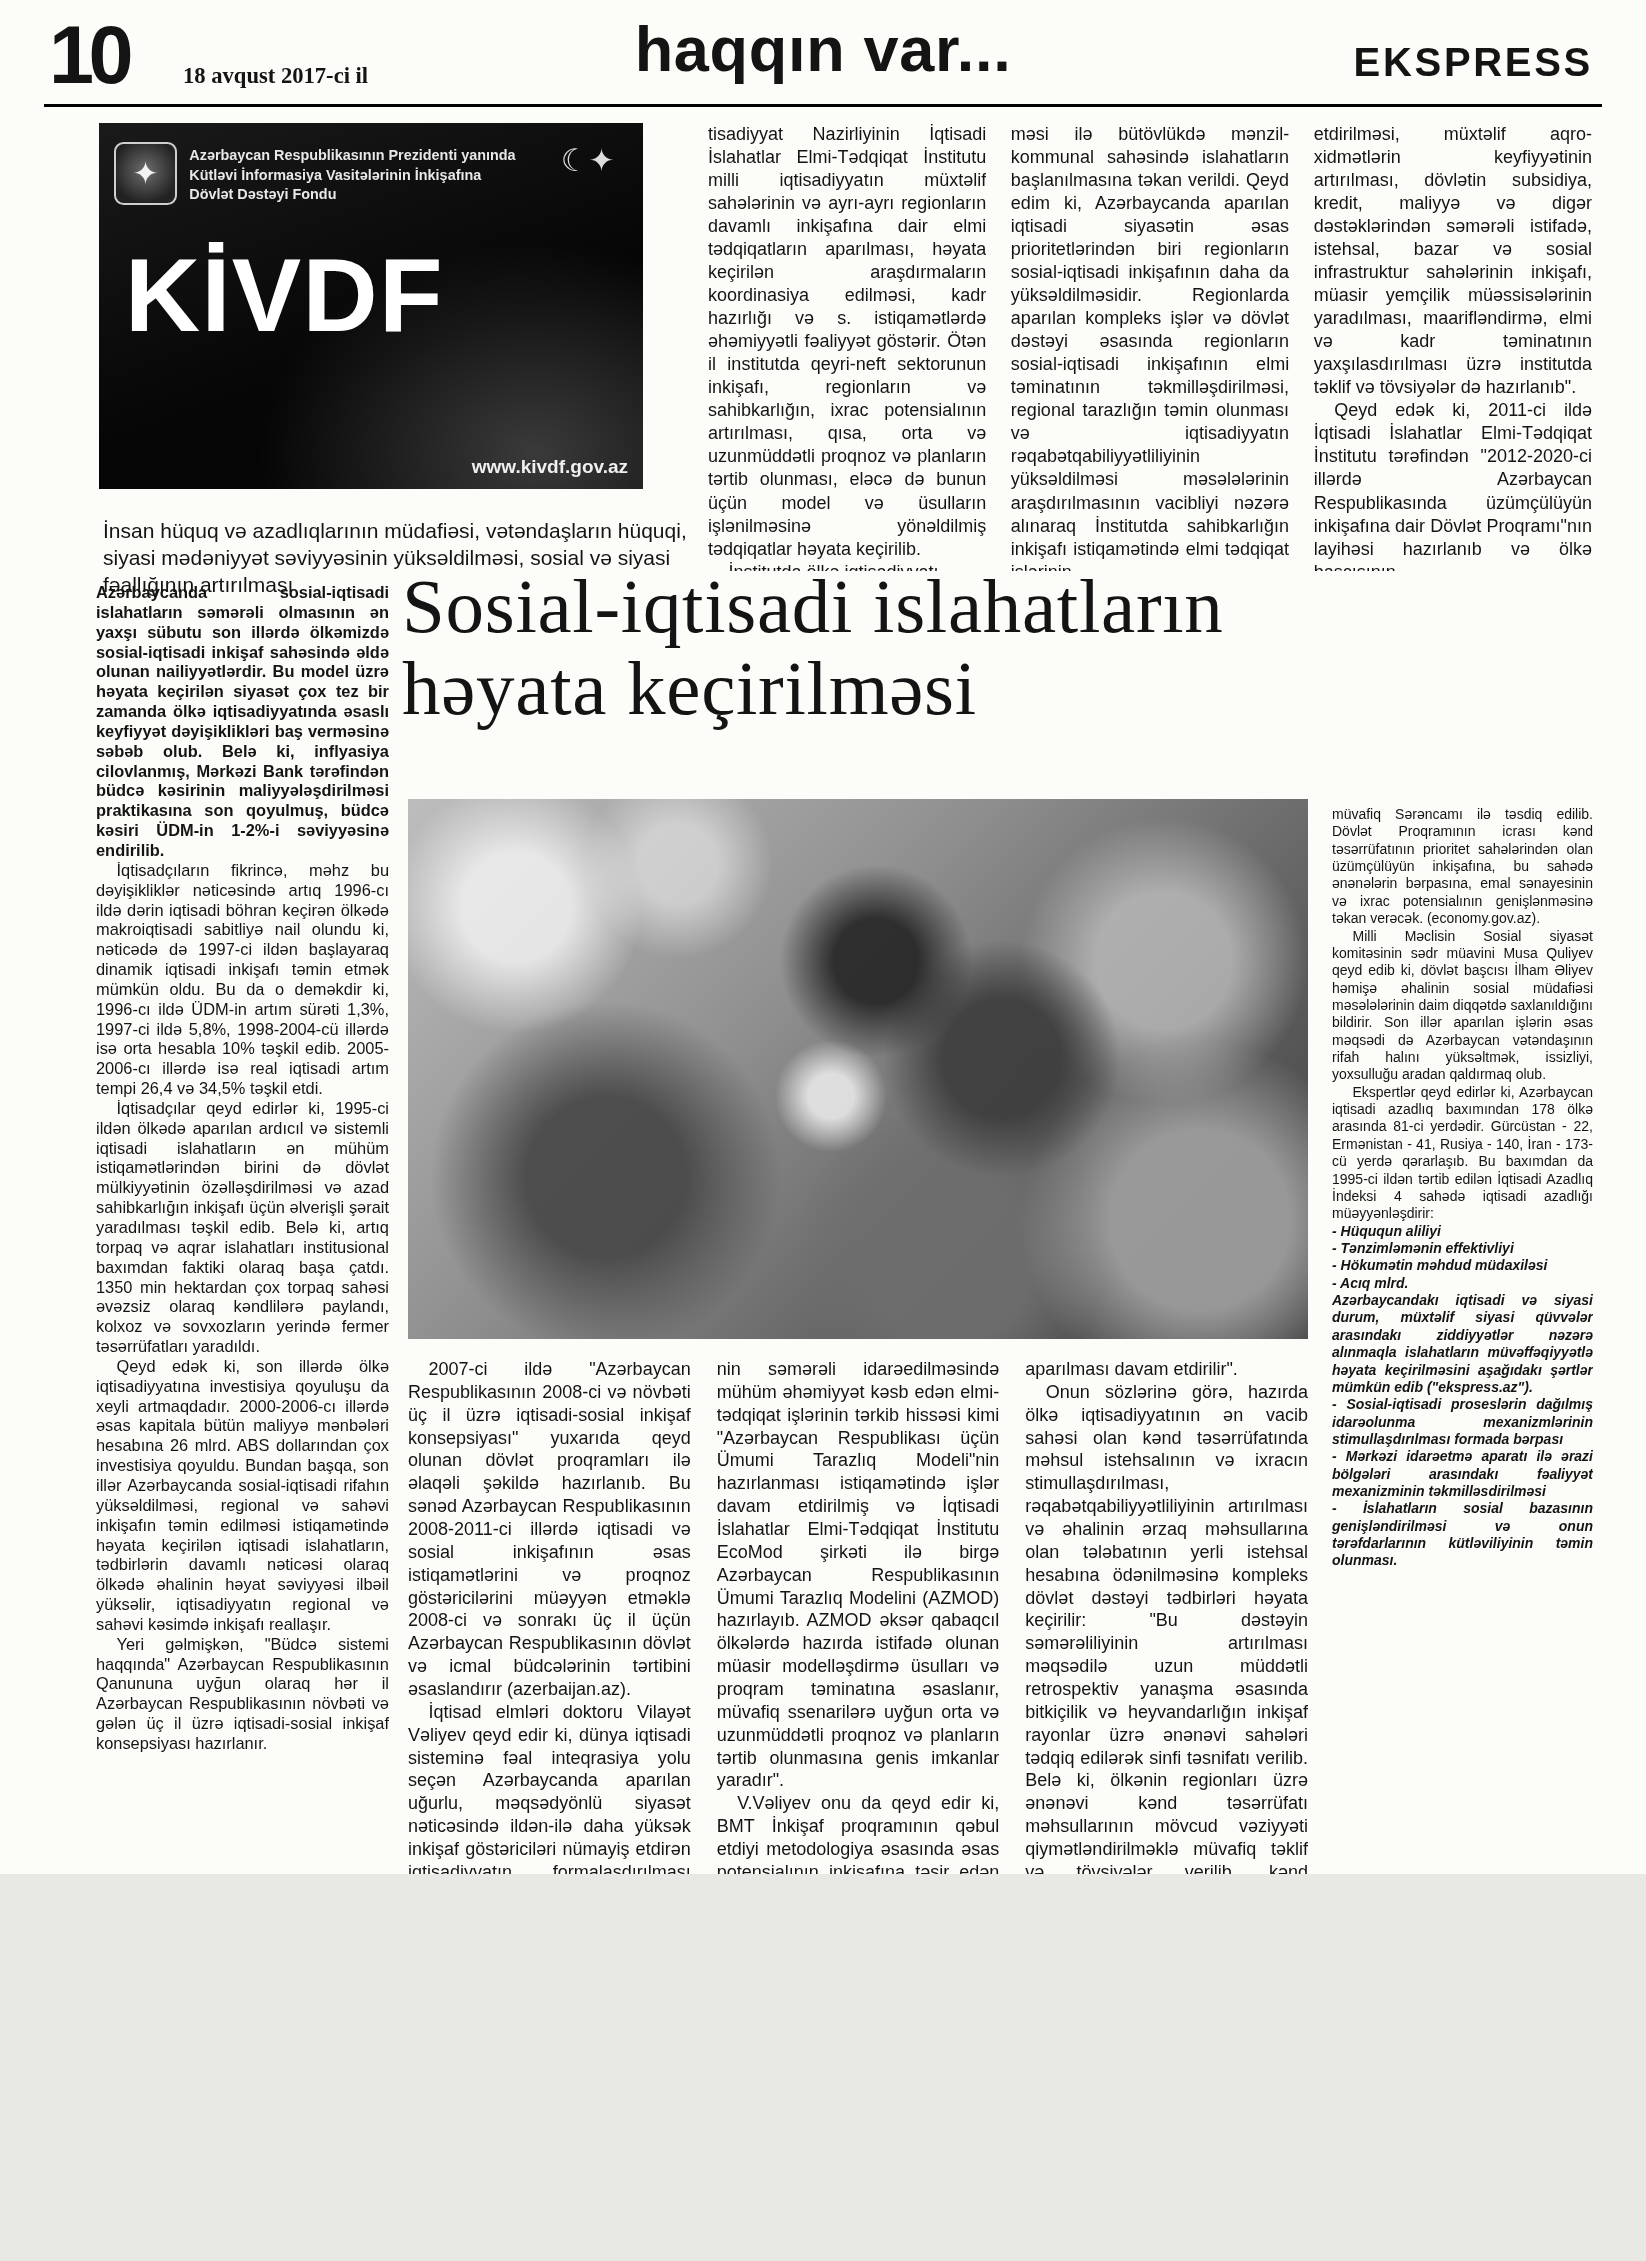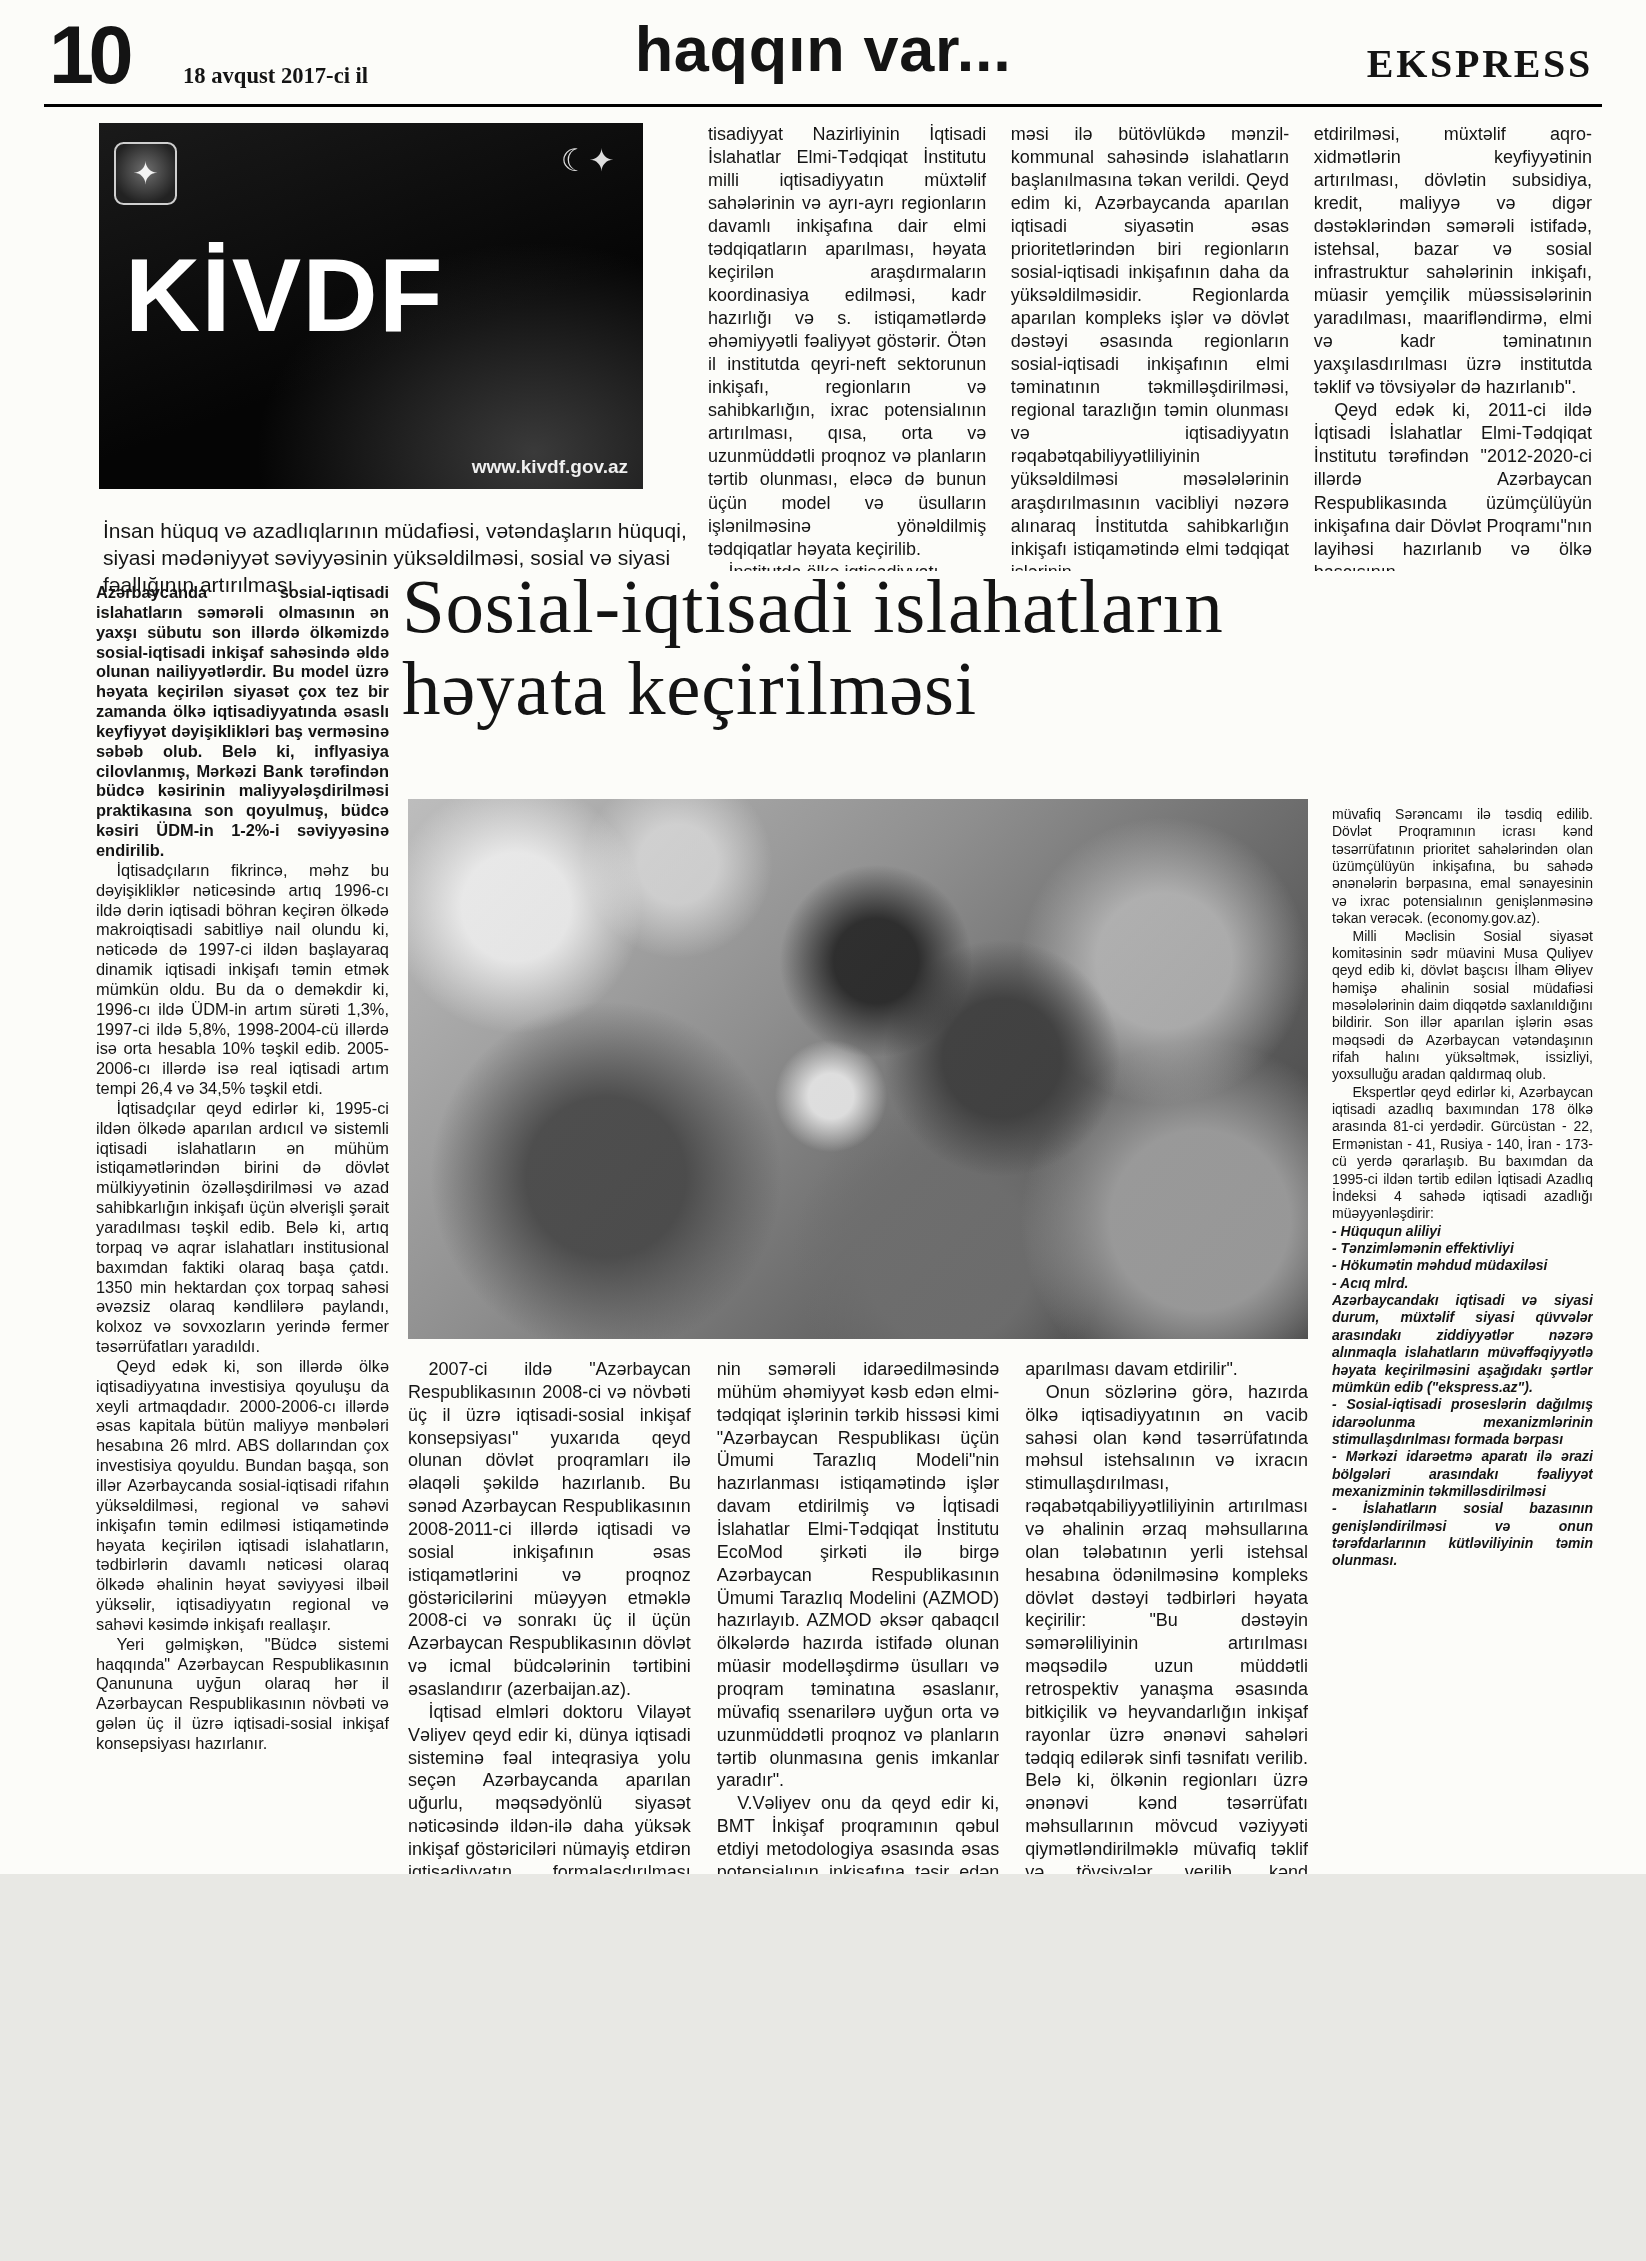--- a/index.html
+++ b/index.html
@@ -5,21 +5,21 @@
   html,body{margin:0;padding:0;background:#e8e8e4;}
   #page{
     position:relative;width:1646px;height:1874px;margin:0 auto;
     background:#fcfcf9;color:#141414;overflow:hidden;
     font-family:"Liberation Sans",sans-serif;
   }
   
   .pagenum{position:absolute;left:49px;top:15px;font-size:81px;font-weight:800;letter-spacing:-5.5px;line-height:1;}
   .date{position:absolute;left:183px;top:63px;font-size:22.6px;font-weight:700;font-family:"Liberation Serif",serif;}
   .slogan{position:absolute;left:50%;top:18px;transform:translateX(-50%);font-size:63px;font-weight:800;line-height:1;letter-spacing:0.7px;}
-  .brand{position:absolute;right:53px;top:40px;font-size:40px;font-weight:700;font-family:Liberation Serif, serif;letter-spacing:2.7px;}
+  .brand{position:absolute;right:53px;top:40px;font-size:40px;font-weight:700;font-family:Liberation Sans, sans-serif;letter-spacing:2.7px;}
   .rule{position:absolute;left:44px;top:104px;width:1558px;height:3.4px;background:#000;}
   
   .adbox{position:absolute;left:99px;top:123px;width:544px;height:366px;background:
      radial-gradient(ellipse at 80% 90%, #3a3a3a, transparent 45%),
      linear-gradient(160deg,#1a1a1a,#050505 60%);
      color:#fff;overflow:hidden;}
   .ad-top{position:absolute;left:15px;top:19px;display:flex;align-items:flex-start;gap:12.3px;width:506px;}
   .emblem{width:59px;height:59px;flex:0 0 59px;border-radius:9.6px;border:2.1px solid #cfcfcf;
      display:flex;align-items:center;justify-content:center;font-size:31px;color:#f3f3f3;
      background:radial-gradient(circle at 50% 45%, #6e6e6e, #222 75%);}
@@ -75,20 +75,25 @@
 
   <div class="pagenum">10</div>
   <div class="date">18 avqust 2017-ci il</div>
   <div class="slogan">haqqın var...</div>
   <div class="brand">EKSPRESS</div>
   <div class="rule"></div>
 
   <section class="adbox">
     <div class="ad-top">
       <div class="emblem">✦</div>
+      <div class="ad-org">
+        <div>Azərbaycan Respublikasının Prezidenti yanında</div>
+        <div>Kütləvi İnformasiya Vasitələrinin İnkişafına</div>
+        <div>Dövlət Dəstəyi Fondu</div>
+      </div>
       <div class="crescent">☾✦</div>
     </div>
     <div class="ad-logo">KİVDF</div>
     <div class="ad-url">www.kivdf.gov.az</div>
   </section>
   <p class="ad-caption">İnsan hüquq və azadlıqlarının müdafiəsi, vətəndaşların hüquqi, siyasi mədəniyyət səviyyəsinin yüksəldilməsi, sosial və siyasi fəallığının artırılması</p>
 
   <div class="topcols">
     <div class="col coltext cont">
         <p>tisadiyyat Nazirliyinin İqtisadi İslahatlar Elmi-Tədqiqat İnstitutu milli iqtisadiyyatın müxtəlif sahələrinin və ayrı-ayrı regionların davamlı inkişafına dair elmi tədqiqatların aparılması, həyata keçirilən araşdırmaların koordinasiya edilməsi, kadr hazırlığı və s. istiqamətlərdə əhəmiyyətli fəaliyyət göstərir. Ötən il institutda qeyri-neft sektorunun inkişafı, regionların və sahibkarlığın, ixrac potensialının artırılması, qısa, orta və uzunmüddətli proqnoz və planların tərtib olunması, eləcə də bunun üçün model və üsulların işlənilməsinə yönəldilmiş tədqiqatlar həyata keçirilib.</p>

